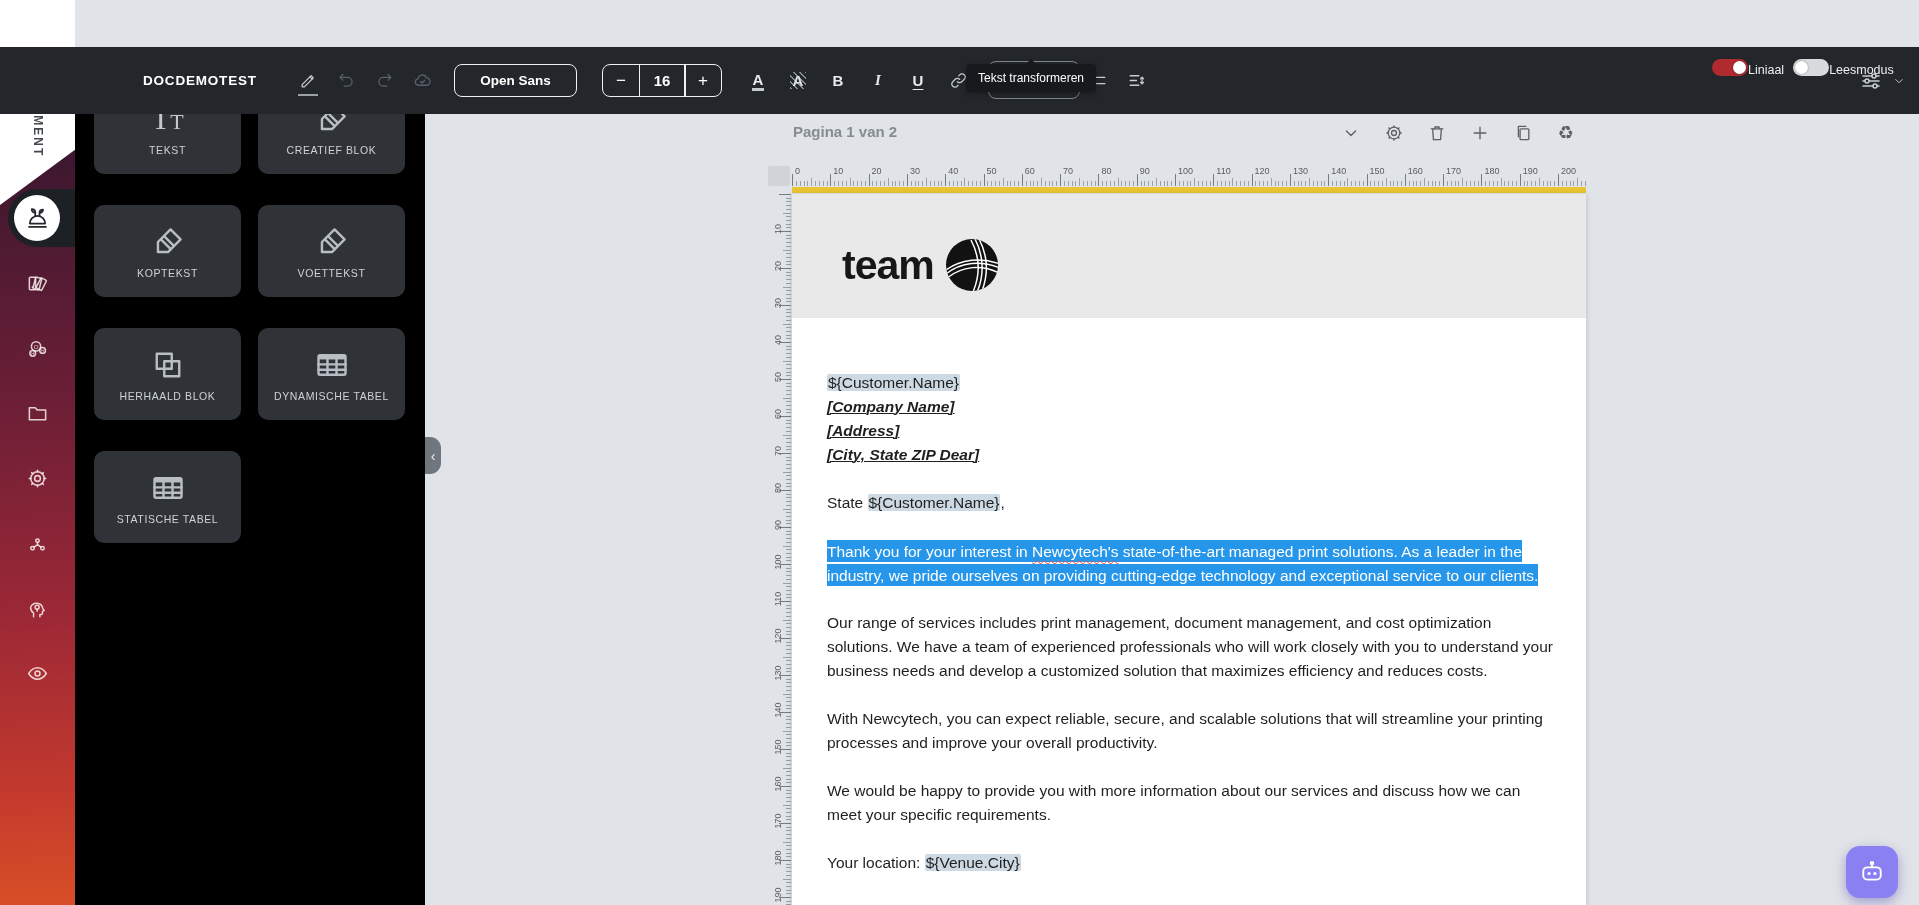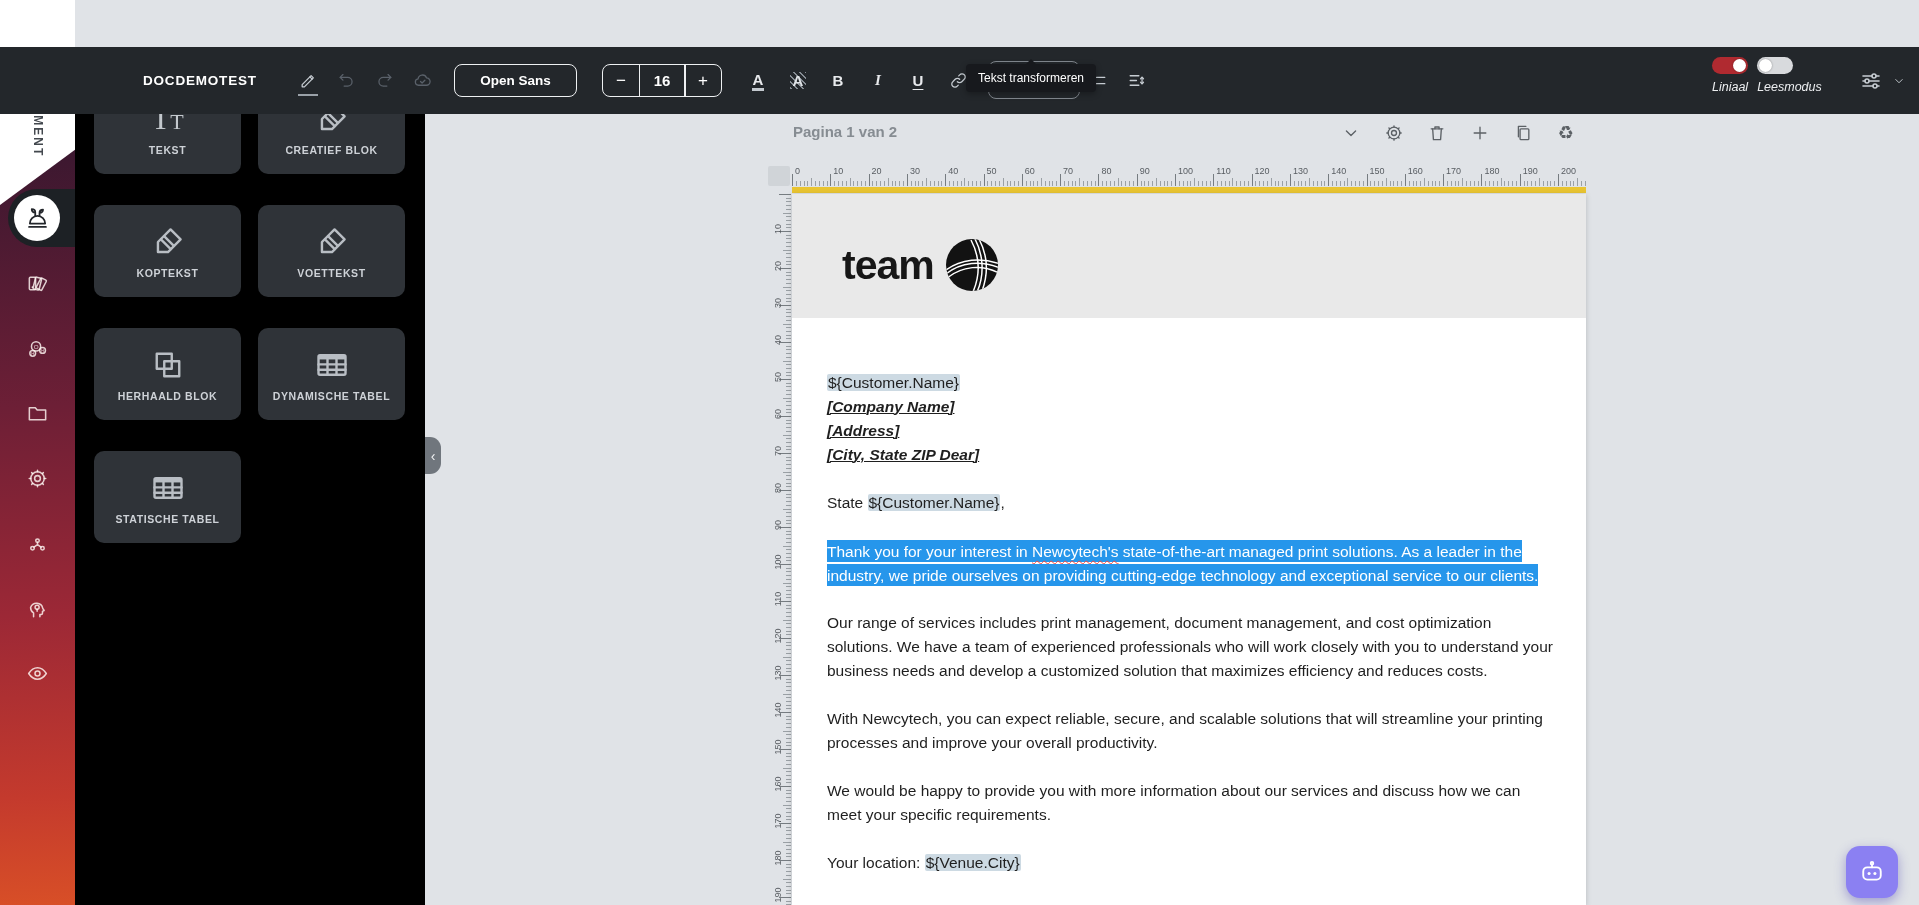--- a/index.html
+++ b/index.html
@@ -40,21 +40,21 @@
     color:#dfe3e7; }
   .glyph.it { font-style:italic; font-family:"Liberation Serif",serif; }
   .glyph.un { text-decoration:underline; text-underline-offset:3px; }
   .transform-group { position:absolute; left:988px; top:14px; width:92px; height:38px;
     border:1.5px solid #81878e; border-radius:8px; display:flex; align-items:center;
     justify-content:space-between; padding:0 9px; }
   .tt { position:relative; font-size:13.5px; font-weight:700; color:#f0f2f4; cursor:pointer; }
   .tt .arr { position:absolute; top:-8px; left:4px; font-size:10px; font-weight:400; color:#f0f2f4; }
   .tt.off { color:#6d737b; }
   .toggles { position:absolute; left:1712px; top:10px; display:flex; gap:9px; }
-  .toggle-wrap { display:flex; flex-direction:column; align-items:flex-start; cursor:pointer;font-style:italic; }
+  .toggle-wrap { display:flex; flex-direction:row; align-items:center; cursor:pointer; }
   .switch { width:36px; height:17px; border-radius:9px; position:relative; }
   .switch.on { background:#b02a30; }
   .switch.off { background:#d8dadd; }
   .knob { position:absolute; top:2px; width:13px; height:13px; border-radius:50%; background:#fff;
     box-shadow:0 0 2px rgba(0,0,0,.4); }
   .switch.on .knob { right:2px; }
   .switch.off .knob { left:2px; }
   .tlabel { margin-top:6px; font-size:12.5px; color:#eceef0; }
   .tb-right { position:absolute; right:12px; top:0; height:67px; display:flex; align-items:center; gap:7px; color:#dde1e5; }
   .tb-right svg { cursor:pointer; }
@@ -75,21 +75,21 @@
     display:flex; align-items:center; justify-content:center; cursor:pointer; }
   .rail-item svg { width:23px; height:23px; }
 
   
   .panel { position:absolute; left:75px; top:67px; width:350px; height:838px; background:#000000; z-index:10; }
   #panel-grid { display:grid; grid-template-columns:147px 147px; gap:31px 17px; padding:15px 0 0 19px; }
   .card { width:147px; height:92px; background:#2f3338; border-radius:10px; display:flex;
     flex-direction:column; align-items:center; justify-content:center; cursor:pointer; }
   .card .cicon { height:42px; display:flex; align-items:center; justify-content:center; color:#b9bec4; }
   .card .cicon svg { width:36px; height:36px; }
-  .card .clabel { margin-top:4px; font-size:10.5px; font-weight:700; letter-spacing:.6px;
+  .card .clabel { margin-top:4px; font-size:10.5px; font-weight:400; letter-spacing:.6px;
     color:#ced2d7; text-align:center; max-width:118px; line-height:1.3; }
   .tt-glyph { font-family:"Liberation Serif","DejaVu Serif",serif; color:#c3c8cd; }
   .tt-glyph .big { font-size:31px; }
   .tt-glyph .small { font-size:22px; }
   .collapse-tab { position:absolute; left:425px; top:437px; width:16px; height:37px; background:#70767d;
     border-radius:0 11px 11px 0; color:#f2f3f5; display:flex; align-items:center; justify-content:center;
     font-size:14px; cursor:pointer; z-index:11; }
 
   
   .canvas { position:absolute; left:425px; top:67px; width:1494px; height:838px; background:#e0e3e7; }

